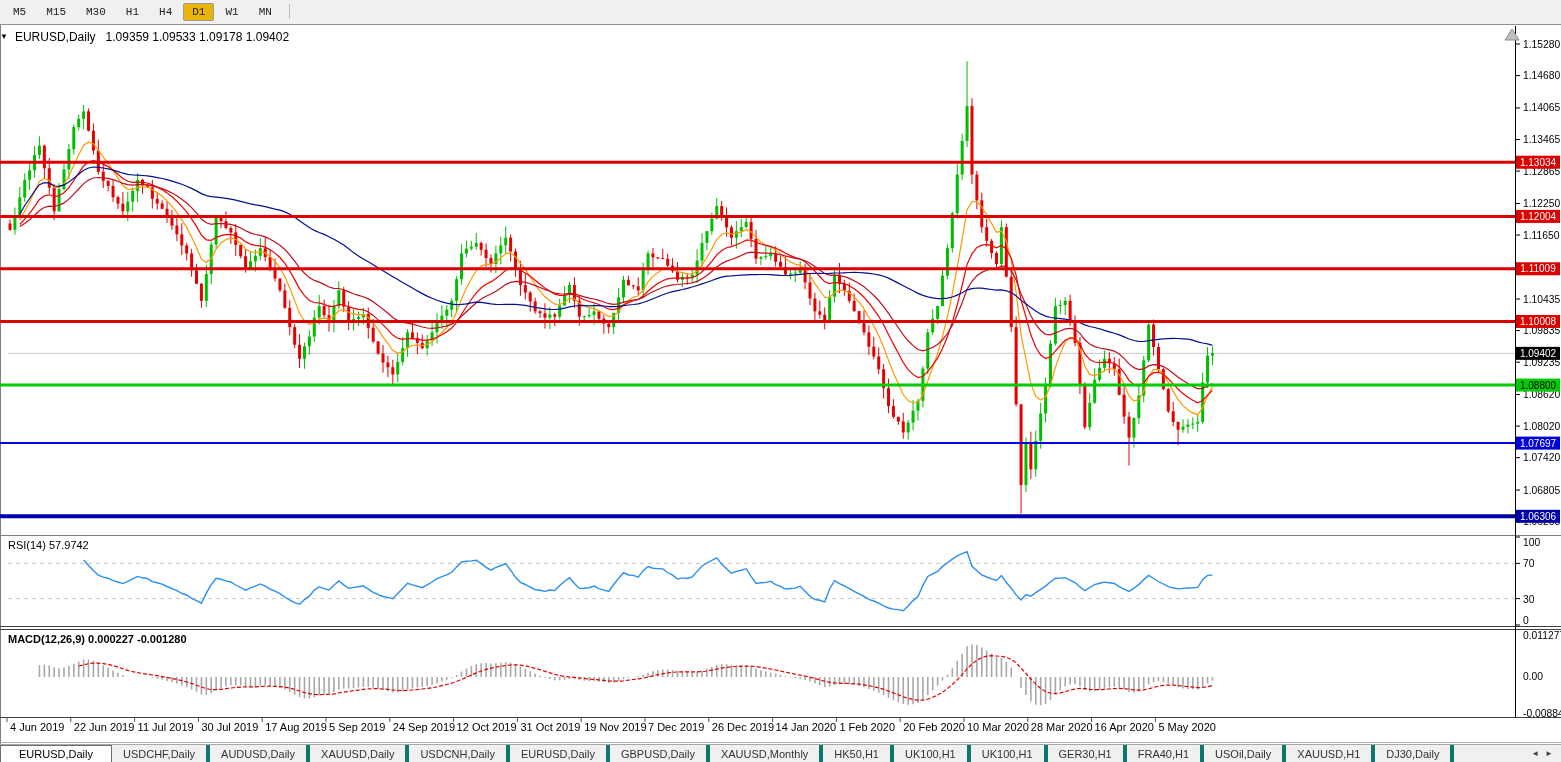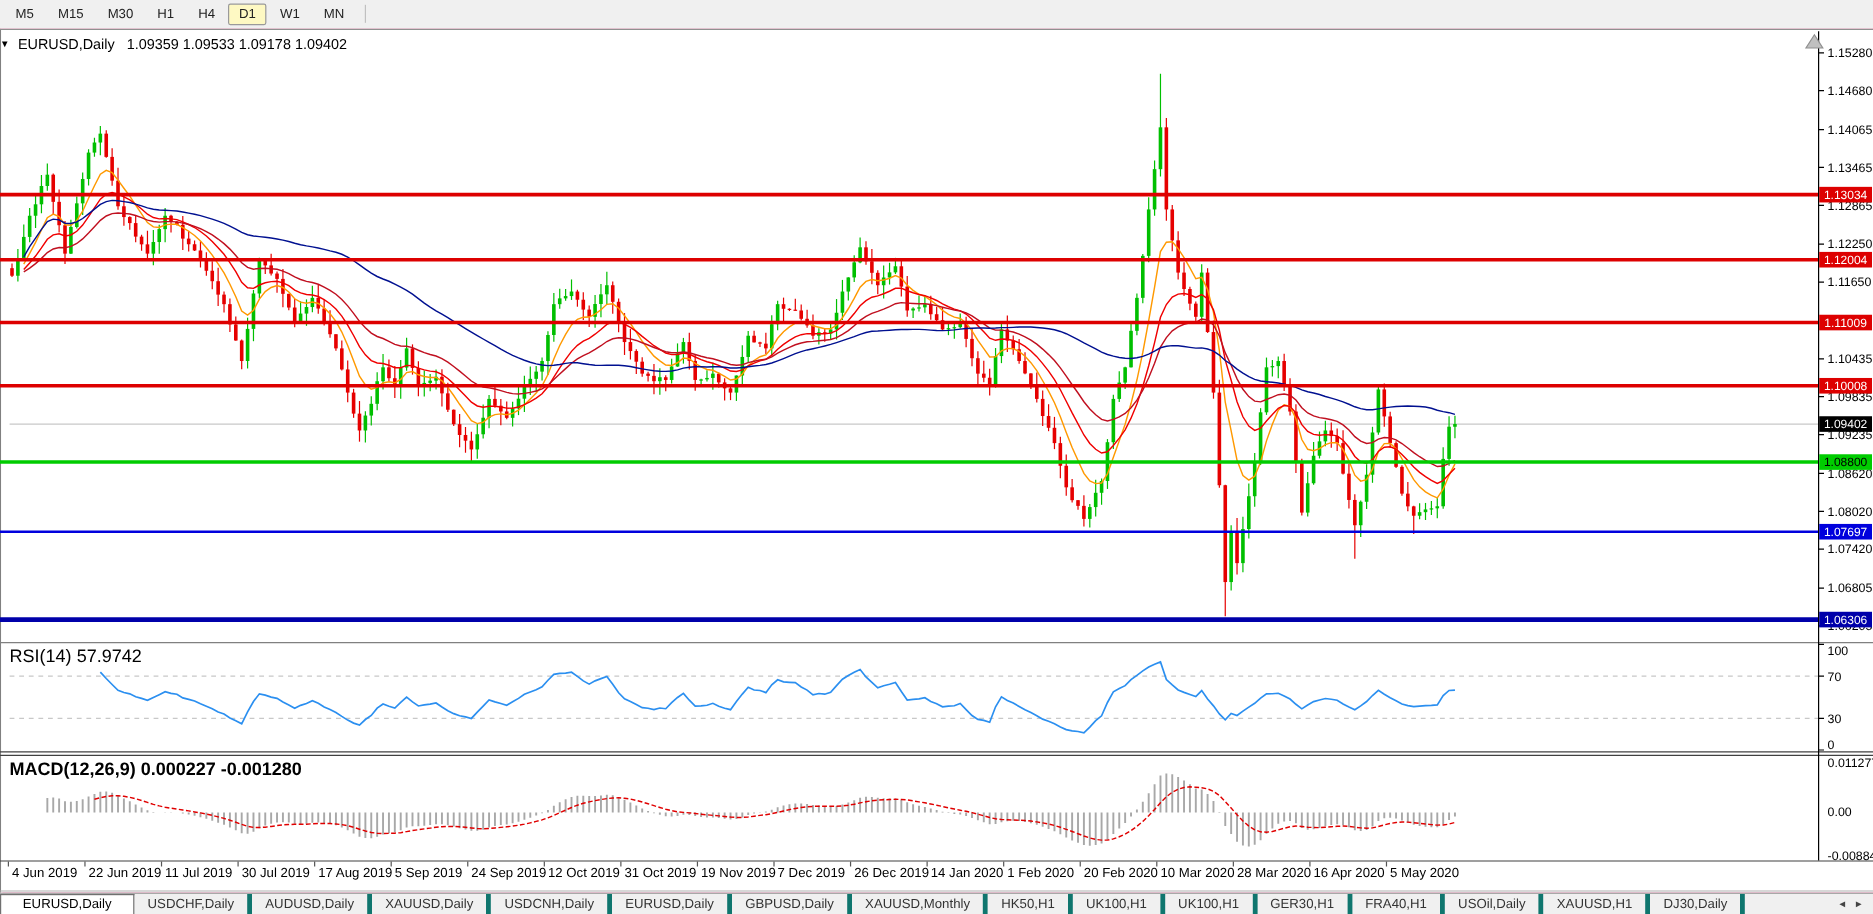--- a/index.html
+++ b/index.html
@@ -1,30 +1,30 @@
 <!DOCTYPE html>
 <html><head>
 <meta charset="utf-8">
 <style>
   html,body{margin:0;padding:0;width:1561px;height:762px;overflow:hidden;
     background:#f0f0f0;font-family:"Liberation Sans",sans-serif;}
   .toolbar{position:absolute;top:0;left:0;width:1561px;height:23px;background:#f0f0f0;
-    display:flex;align-items:center;padding-left:4px;box-sizing:border-box;}
+    display:flex;align-items:center;padding-left:4px;box-sizing:border-box;font-family:Liberation Mono, monospace;}
   .tf-btn{font-size:11px;color:#222;padding:2px 8px;margin-right:2px;border:1px solid transparent;
     border-radius:2px;cursor:default;}
-  .tf-btn.active{background:#fef9c3;border-color:#9a9a9a;}
+  .tf-btn.active{background:#eab308;border-color:#9a9a9a;}
   .tf-sep{width:1px;height:15px;background:#c0c0c0;margin:0 6px;}
   .chart-window{position:absolute;top:24px;left:0;width:1561px;height:720px;background:#be185d;}
   .chart-window svg{position:absolute;top:0;left:0;}
   svg text{font-family:"Liberation Sans",sans-serif;}
   .overlay-label{position:absolute;font-size:12px;color:#000;white-space:pre;}
   .chart-title{top:6px;left:0;}
   .chart-title .tri{font-size:8px;color:#000;margin-right:7px;vertical-align:2px;}
   .chart-title .vals{margin-left:10px;}
-  .panel-label{position:absolute;font-size:15px;color:#000;white-space:pre;}
+  .panel-label{position:absolute;font-size:11px;color:#000;white-space:pre;}
   .rsi-label{top:515px;left:8px;}
   .macd-label{top:609px;left:8px;font-weight:bold;}
   .tabbar{position:absolute;top:744px;left:0;width:1561px;height:18px;background:#f0f0f0;
     border-top:1px solid #a8a8a8;display:flex;align-items:stretch;font-size:11px;box-sizing:border-box;}
   .tab{display:flex;align-items:center;padding:0 11px;color:#333;white-space:nowrap;
     border-right:4px solid #0f766e;cursor:default;}
   .tab.active{background:#fff;color:#000;border:1px solid #707070;border-bottom:none;
     border-right:1px solid #707070;padding:0 18px;}
   .tab-arrows{margin-left:auto;display:flex;align-items:center;gap:6px;padding:0 8px;color:#444;font-size:8px;}
 </style>

